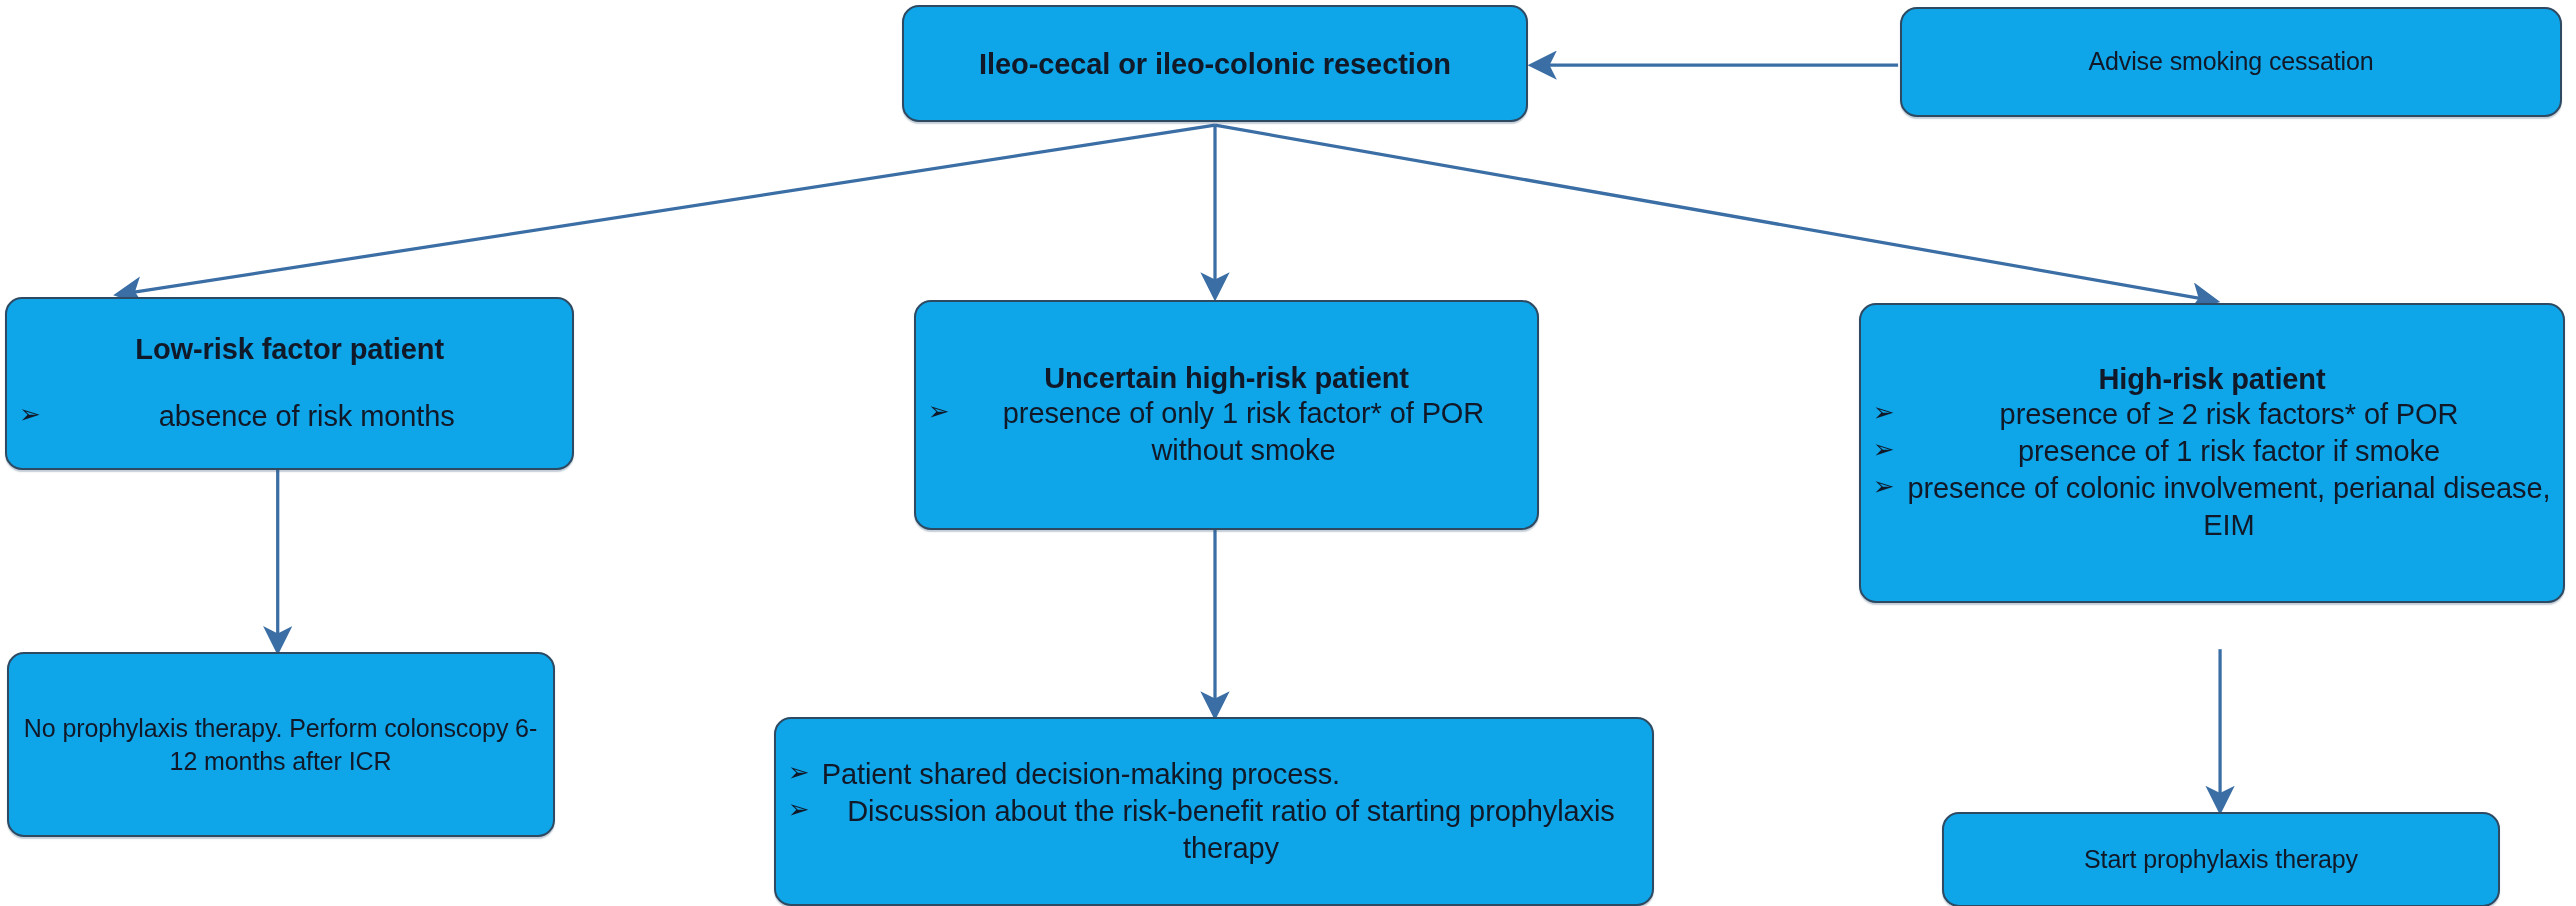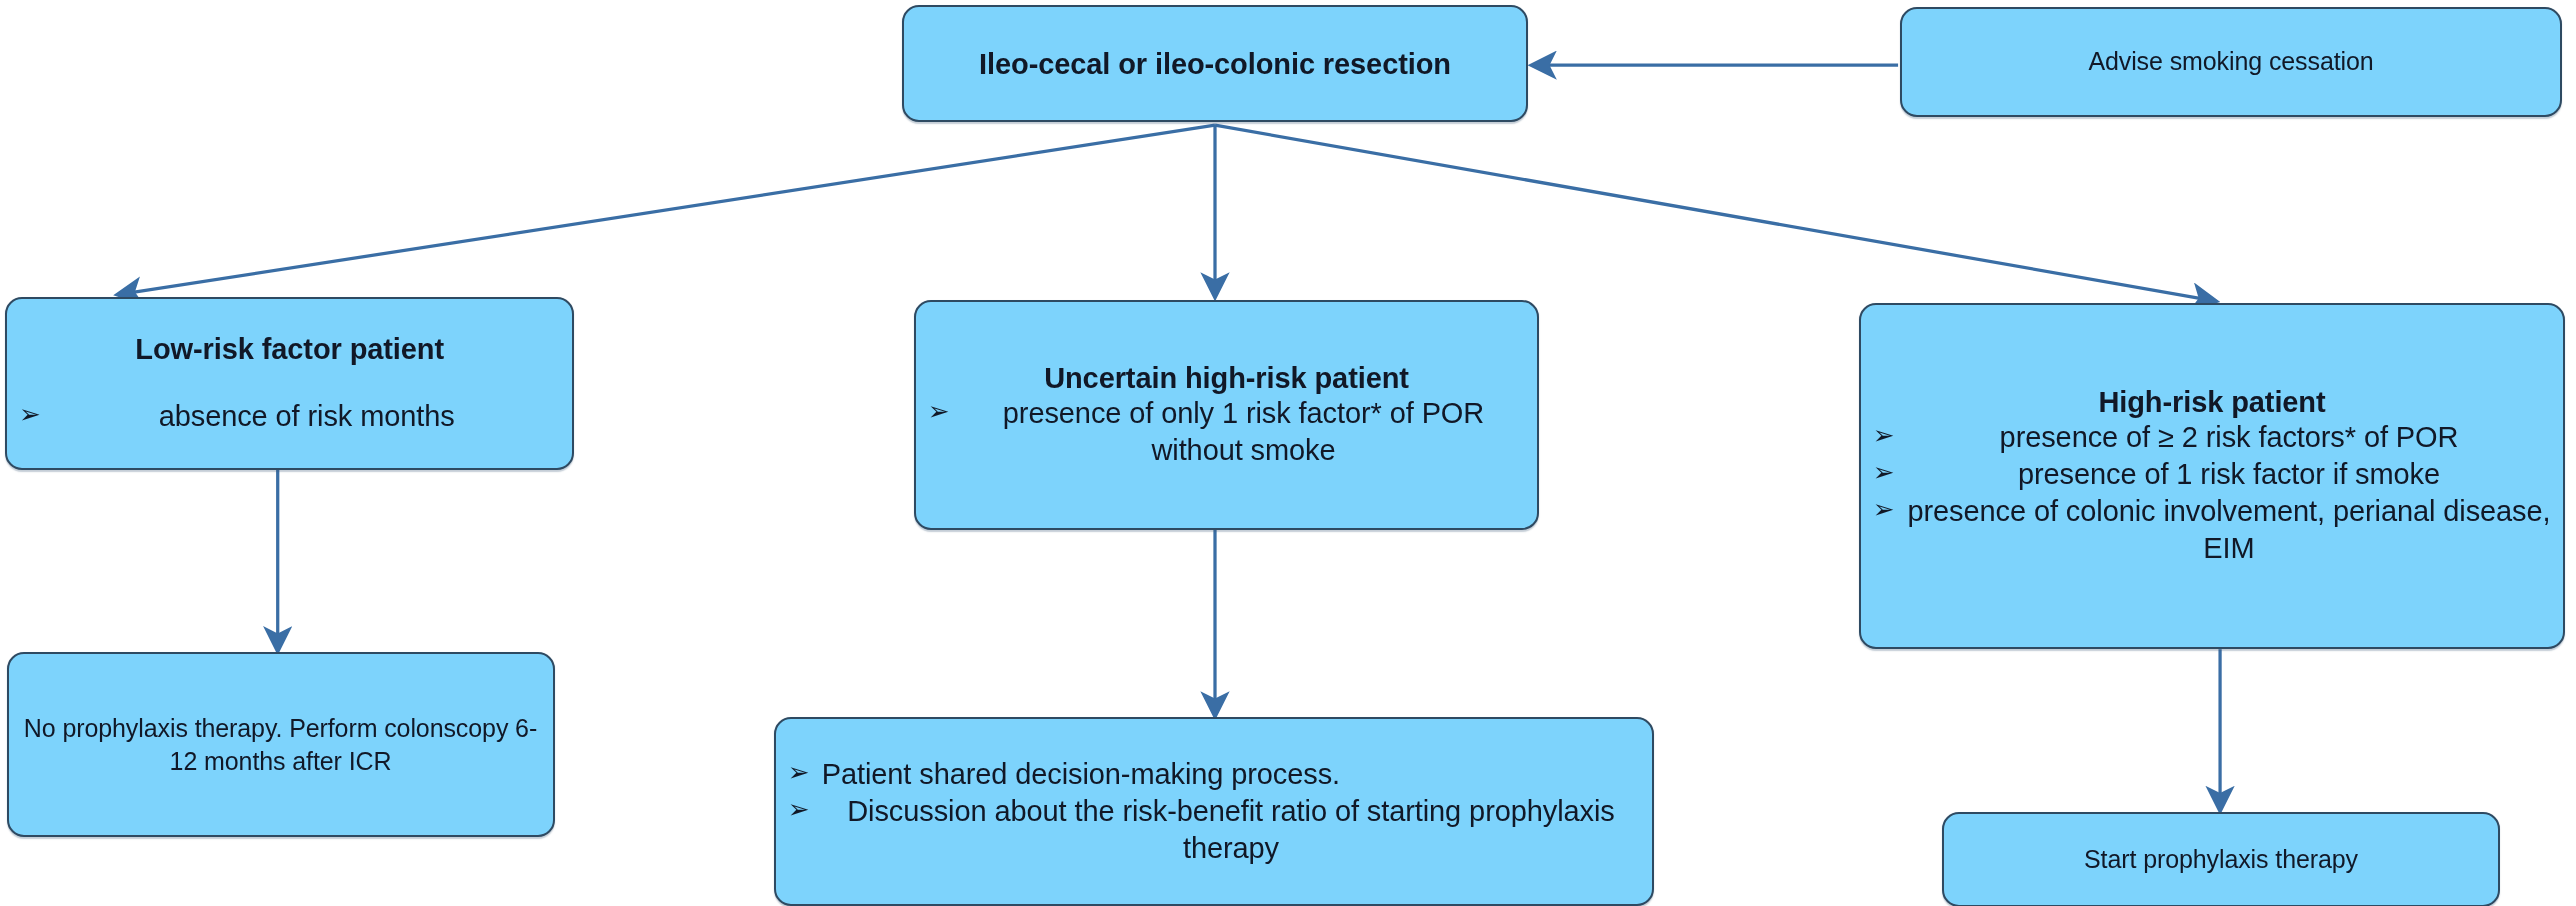--- a/index.html
+++ b/index.html
@@ -21,21 +21,21 @@
     position: absolute;
     left: 0;
     top: 0;
     width: 2576px;
     height: 906px;
     pointer-events: none;
   }
   .node {
     position: absolute;
     box-sizing: border-box;
-    background: #7dd3fc;
+    background: #0ea5e9;
     border: 2px solid #2e4a62;
     border-radius: 17px;
     display: flex;
     flex-direction: column;
     align-items: center;
     justify-content: center;
     color: #111827;
     text-align: center;
     padding: 5.2px 11.7px;
     box-shadow: 0 1.3px 1.3px rgba(60,90,120,0.30);
@@ -77,21 +77,21 @@
     text-align: center;
   }
   .bullet-text.left {
     text-align: left;
   }
   
   #node-root        { left: 902px; top: 5.2px;    width: 626px;  height: 117px; }
   #node-smoking     { left: 1900px; top: 6.5px;   width: 662px; height: 110px; }
   #node-low-risk    { left: 5.2px;    top: 297px;  width: 569px;  height: 173px; gap: 32px; }
   #node-uncertain   { left: 902px; top: 300px;  width: 625px;  height: 230px; margin-left: 12px; }
-  #node-high-risk   { left: 1859px; top: 303px;  width: 706px; height: 346px; }
+  #node-high-risk   { left: 1859px; top: 303px;  width: 706px; height: 300px; }
   #node-no-proph    { left: 6.5px;   top: 652px; width: 548px;  height: 185px; }
   #node-shared-dec  { left: 774px; top: 717px; width: 880px; height: 189px; }
   #node-start-proph { left: 1942px; top: 812px; width: 558px;  height: 95px; }
 </style>
 </head>
 <body>
 
 <div id="canvas">
 
   <svg id="edges" viewBox="0 0 3950 1390" width="2576" height="906" xmlns="http://www.w3.org/2000/svg">

